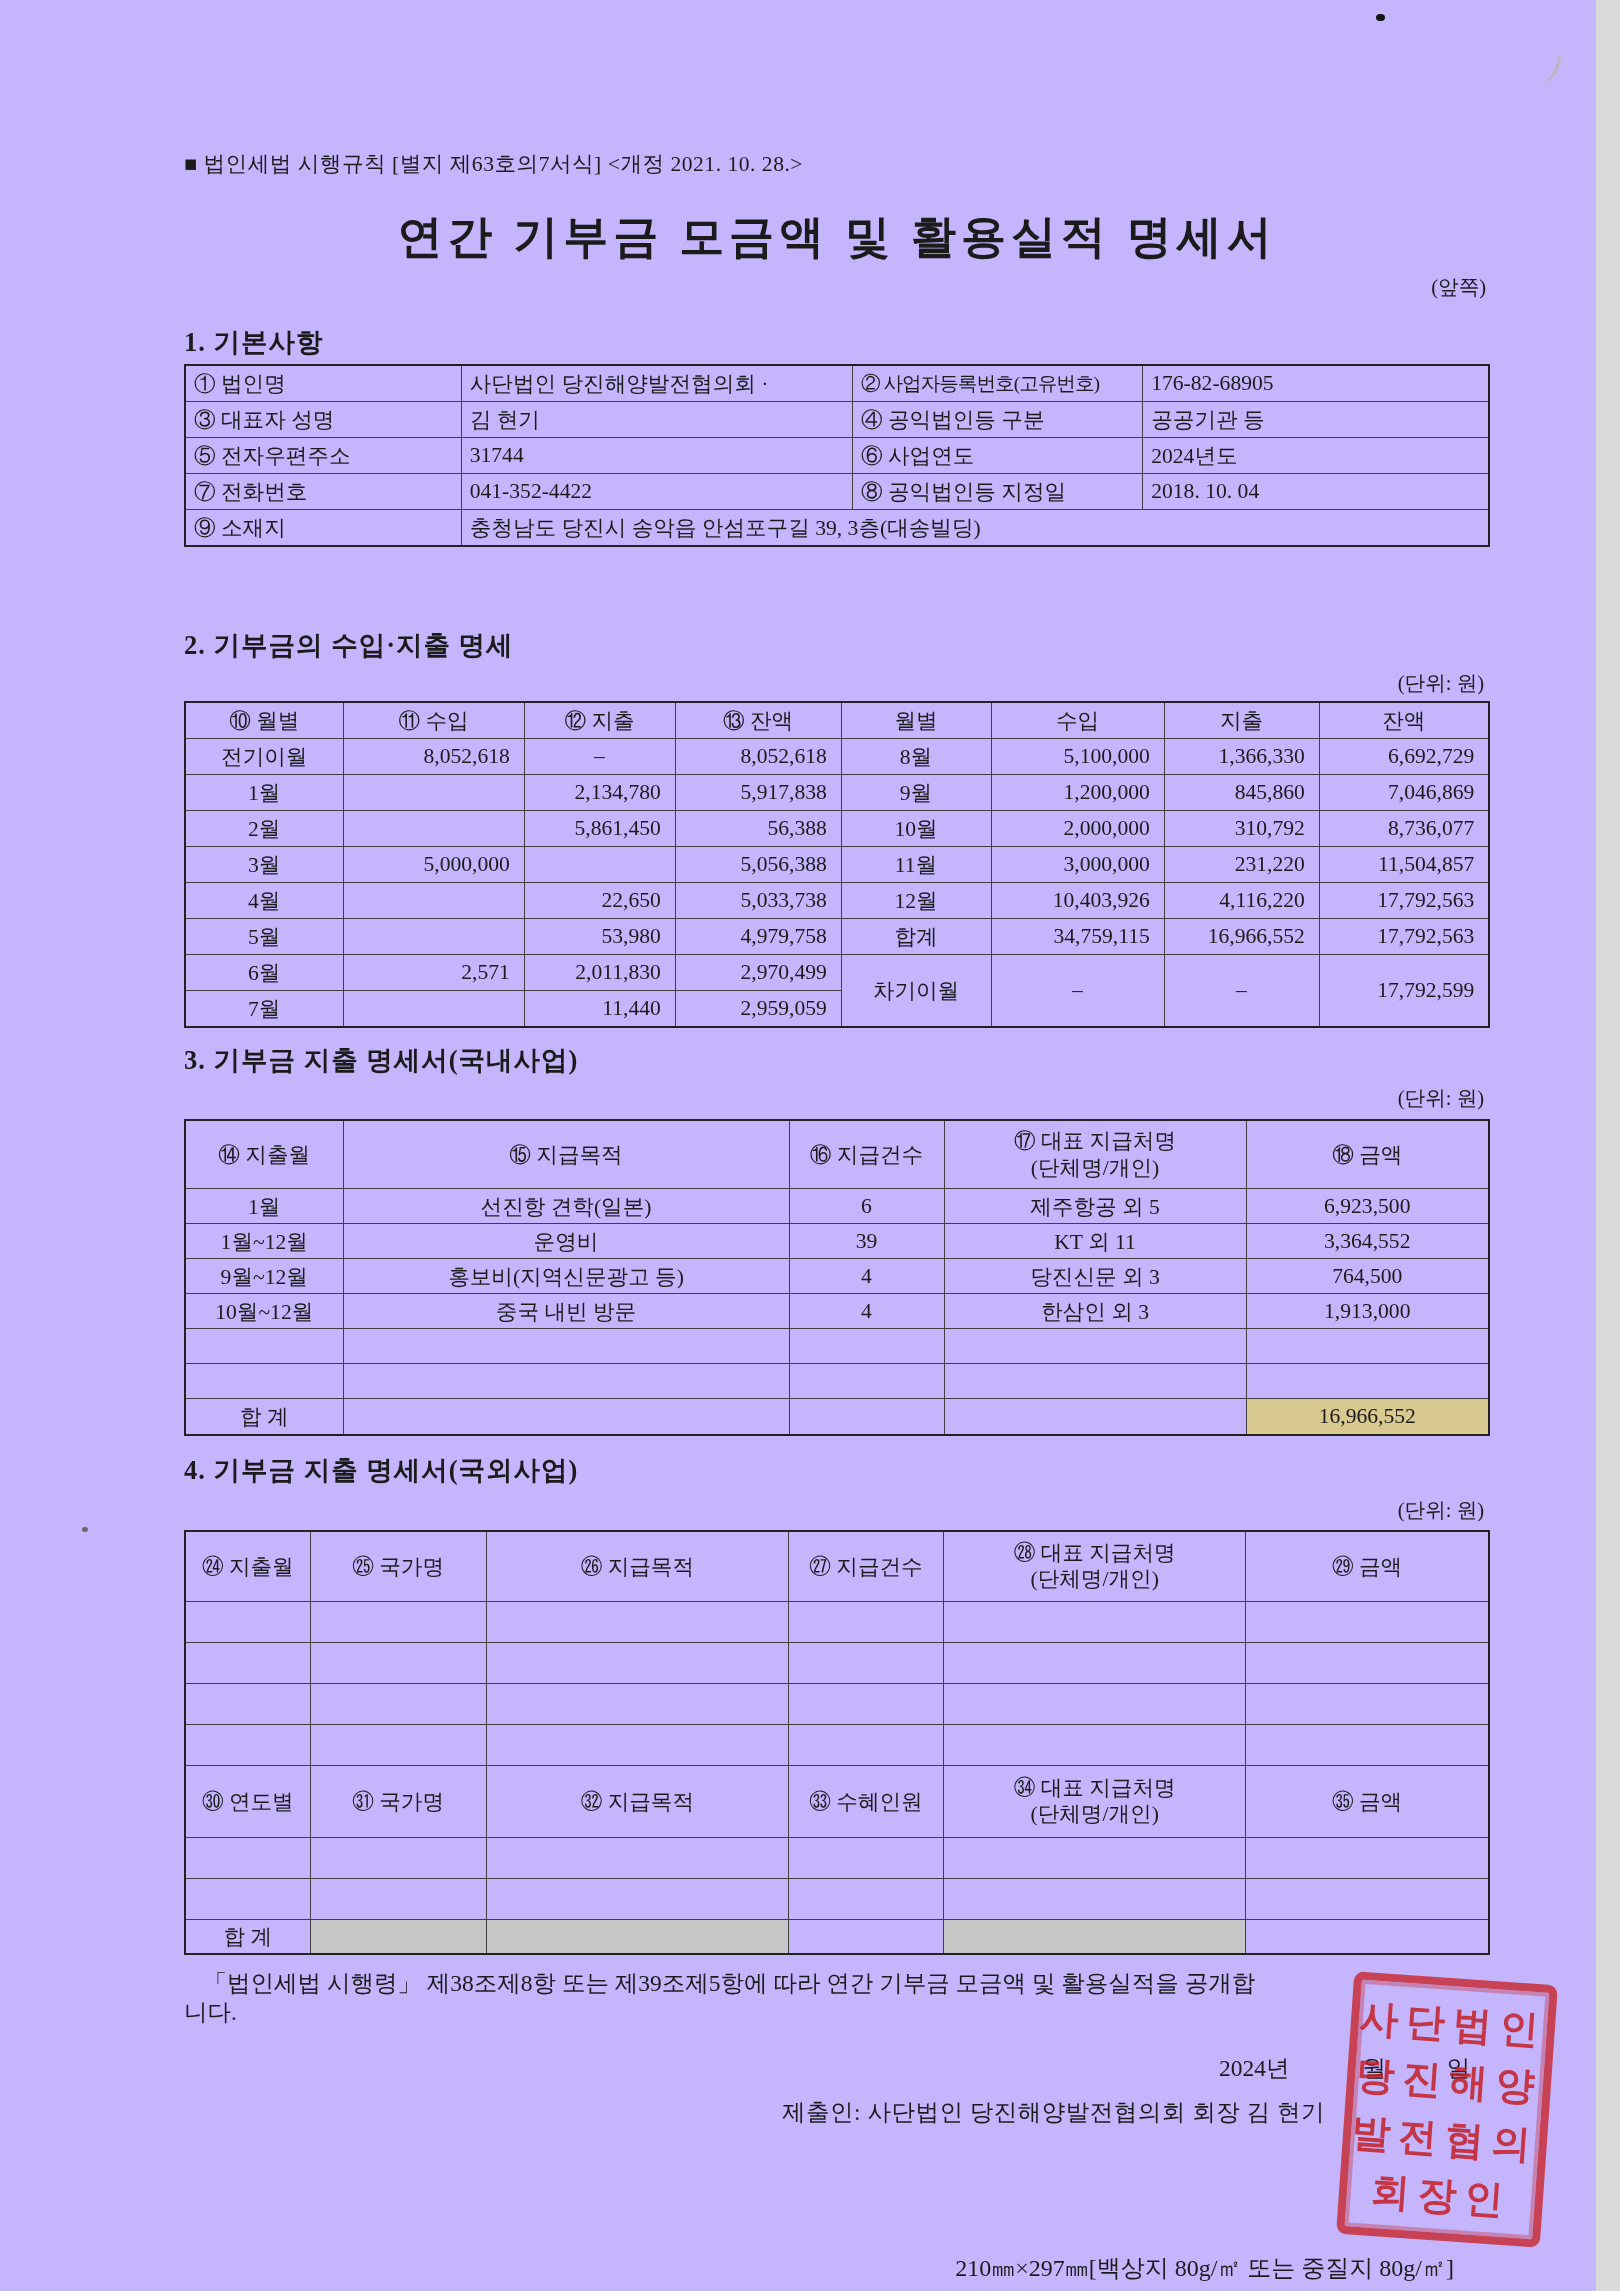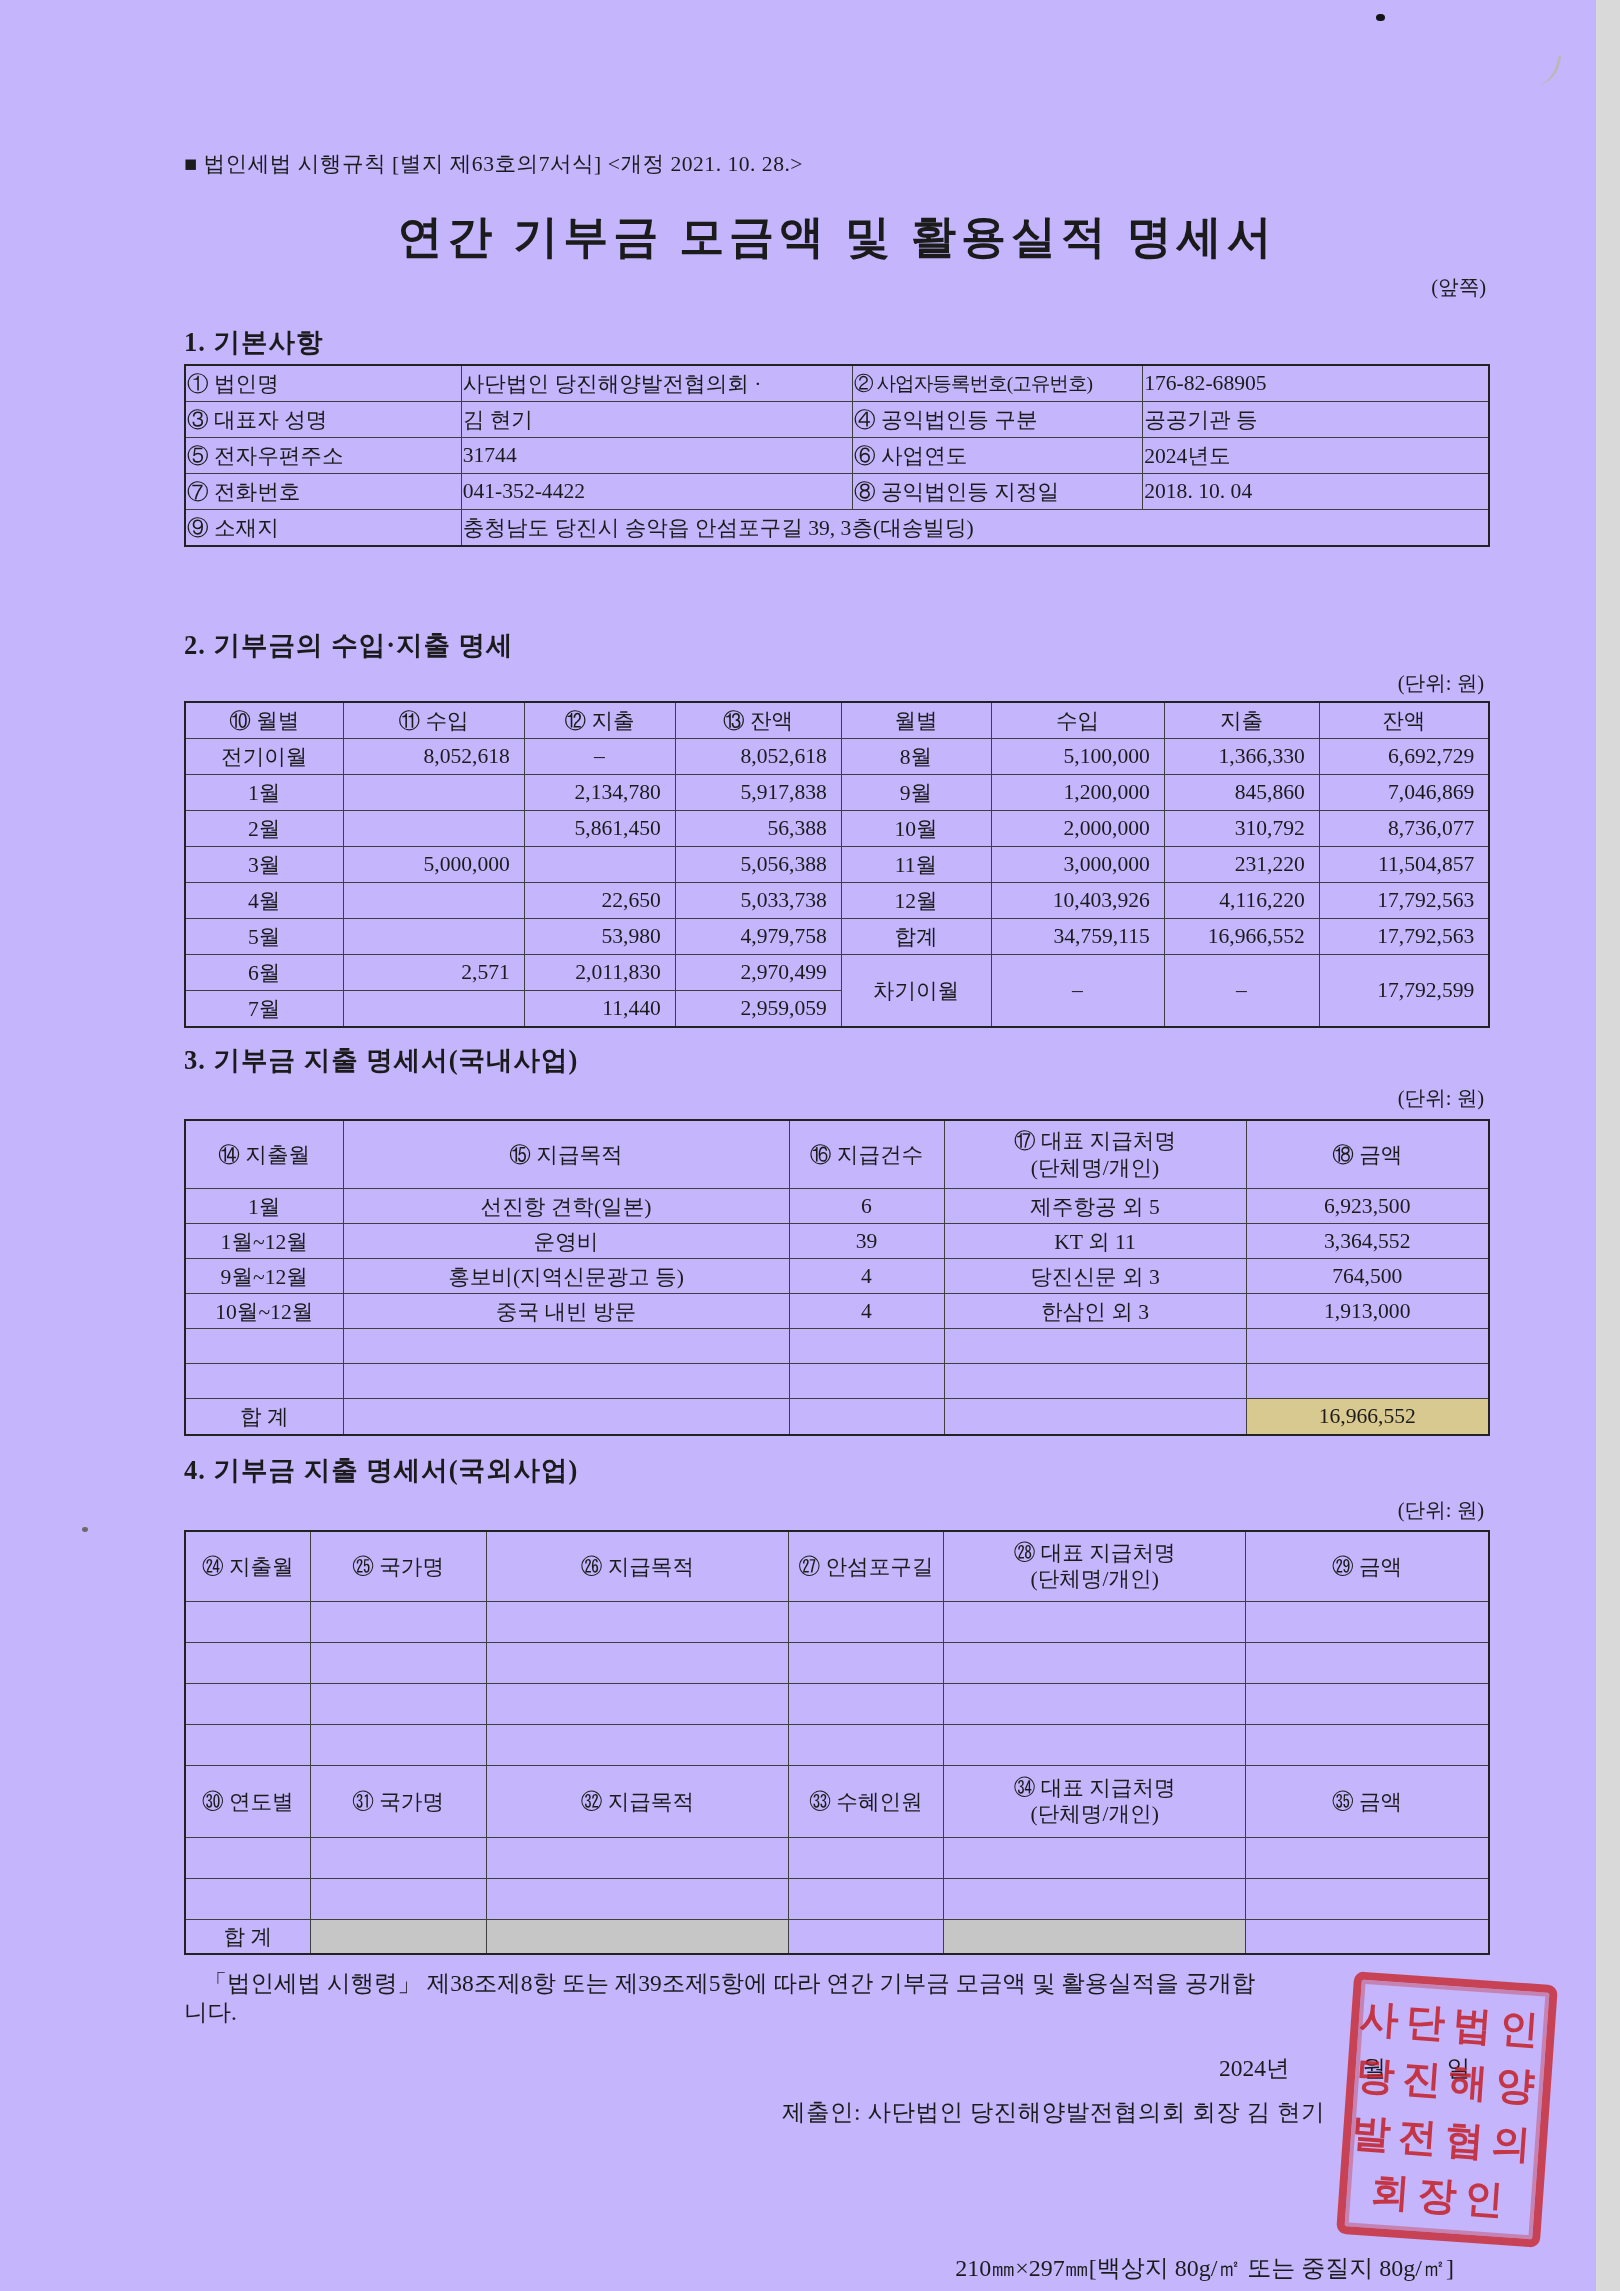--- a/index.html
+++ b/index.html
@@ -10,21 +10,21 @@
   .header-note{margin-top:149px;font-size:21.6px;letter-spacing:0.5px;}
   .doc-title{margin-top:29px;text-align:center;font-size:45px;font-weight:bold;letter-spacing:4.9px;}
   .side-label{margin-top:5.9px;text-align:right;font-size:20.6px;padding-right:3.9px;}
   .sec-title{font-size:26.5px;font-weight:bold;letter-spacing:1px;}
   .mt-s1{margin-top:23.5px;} .mt-s2{margin-top:80px;} .mt-s3{margin-top:13.7px;} .mt-s4{margin-top:15.7px;}
   .unit{text-align:right;font-size:20.6px;padding-right:5.9px;margin-top:5.9px;}
   table{border-collapse:collapse;width:100%;table-layout:fixed;}
   .tbl{border:2.9px solid #222;margin-top:3.9px;}
   td{border:1px solid #3f3f3f;font-size:21.6px;text-align:center;overflow:hidden;
      white-space:nowrap;padding:0 3.9px;height:35px;}
-  .lft{text-align:left;padding-left:1px;}
+  .lft{text-align:left;padding-left:8px;}
   .num{text-align:right;padding-right:13.7px;}
   .pre{white-space:pre-line;line-height:26.5px;}
   .sm{font-size:19.6px;letter-spacing:-1px;}
   .r35 td{height:34px;} .r68 td{height:67px;} .r70 td{height:69px;}
   .r41 td{height:40px;} .r72 td{height:71px;} .r34 td{height:33px;}
   .hl{background:#d8c990;}        
   .gray{background:#c6c6c6;}      
   .mt8{margin-top:7.8px;} .mt16{margin-top:6px;padding-left:12px;}
   .disclosure{margin-top:13.7px;font-size:23.5px;line-height:29px;white-space:pre-line;text-indent:19.6px;}
   .date-line{margin-top:25.5px;font-size:23.5px;padding-left:1035px;}
@@ -279,21 +279,21 @@
           <col style="width:302px">
           <col style="width:155px">
           <col style="width:302px">
           <col style="width:243px">
         </colgroup>
       <tbody>
           <tr class="r70">
         <td>㉔ 지출월</td>
         <td>㉕ 국가명</td>
         <td>㉖ 지급목적</td>
-        <td>㉗ 안섬포구길</td>
+        <td>㉗ 지급건수</td>
         <td class="pre">㉘ 대표 지급처명
 (단체명/개인)</td>
         <td>㉙ 금액</td>
       </tr>
       <tr class="r41">
             <td></td>
             <td></td>
             <td></td>
             <td></td>
             <td></td>

